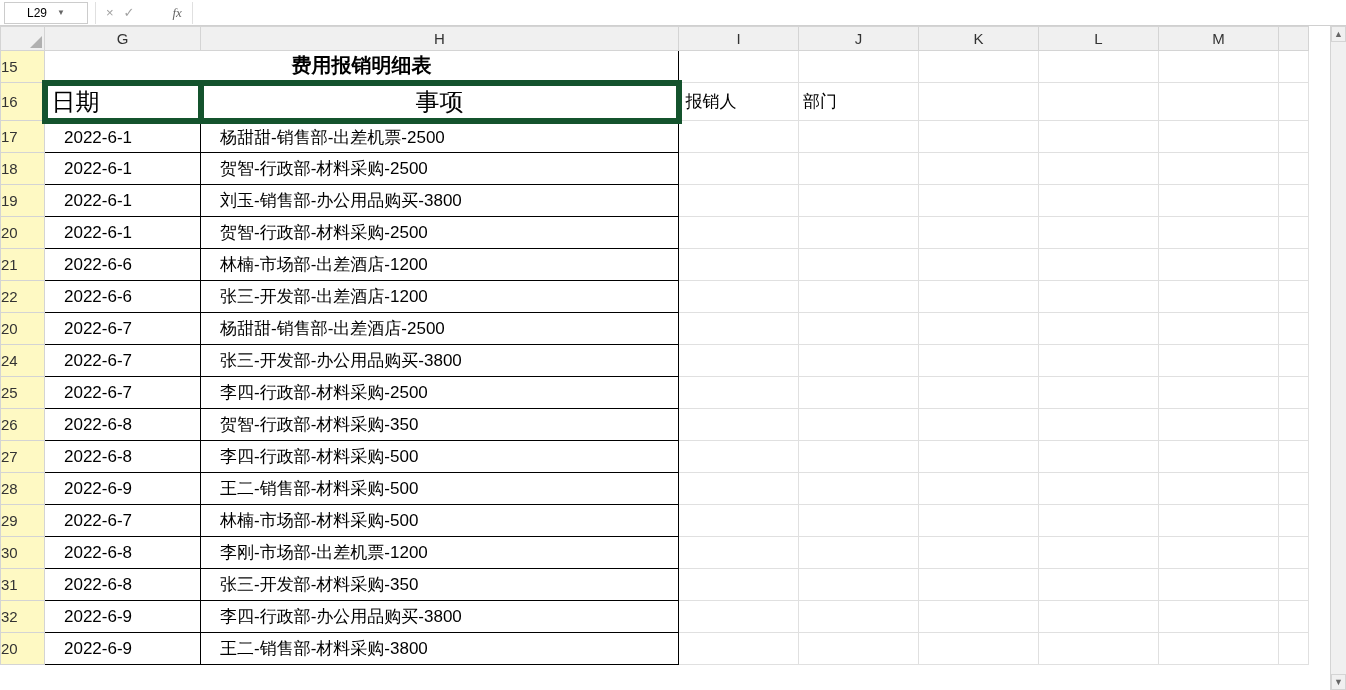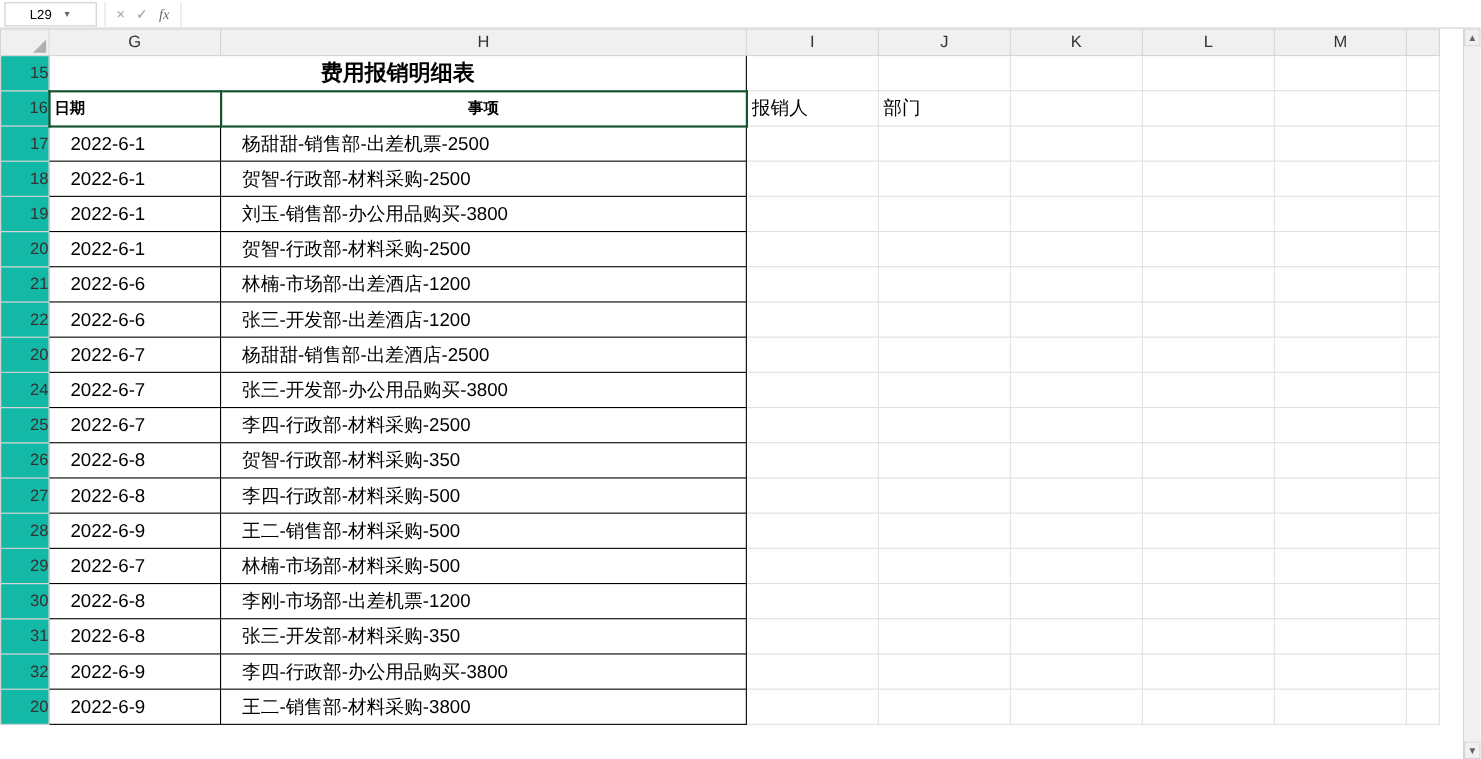--- a/index.html
+++ b/index.html
@@ -49,20 +49,21 @@
       color: #a0a0a0;
       font-size: 13px;
     }
     .formula-icons span {
       cursor: default;
     }
     .fx-label {
       font-style: italic;
       font-family: "Times New Roman", serif;
       color: #666;
+      margin-left: 28px;
     }
     .formula-input {
       flex: 1;
       height: 22px;
       border: none;
       outline: none;
       padding: 0 4px;
       font-size: 12px;
       border-left: 1px solid #e0e0e0;
     }
@@ -97,28 +98,27 @@
     .corner-triangle {
       position: absolute;
       right: 2px;
       bottom: 2px;
       width: 0;
       height: 0;
       border-left: 12px solid transparent;
       border-bottom: 12px solid #b0b0b0;
     }
     .row-header {
-      background: #14b8a6;
+      background: #fef9c3;
       border: 1px solid #d4d4d4;
-      text-align: right;
+      text-align: left;
       font-weight: normal;
       width: 44px;
       font-size: 15px;
       color: #333;
-      padding-left: 13px;
     }
     td {
       border: 1px solid #e0e0e0;
       height: 32px;
       padding: 0 4px;
       font-size: 17px;
       white-space: nowrap;
       overflow: hidden;
     }
     .col-G { width: 156px; }
@@ -129,23 +129,23 @@
     .col-L { width: 120px; }
     .col-M { width: 120px; }
     .col-N { width: 30px; }
     .title-cell {
       text-align: center;
       font-weight: bold;
       font-size: 20px;
       border: 1px solid #000000;
     }
     .header-cell {
-      font-weight: bold;
-      font-size: 14px;
-      border: 2px solid #14532d;
+      font-weight: normal;
+      font-size: 24px;
+      border: 6px solid #14532d;
     }
     .header-cell-center {
       text-align: center;
     }
     .data-cell {
       border: 1px solid #000000;
       padding-left: 19px;
     }
     .extra-header {
       font-size: 17px;

